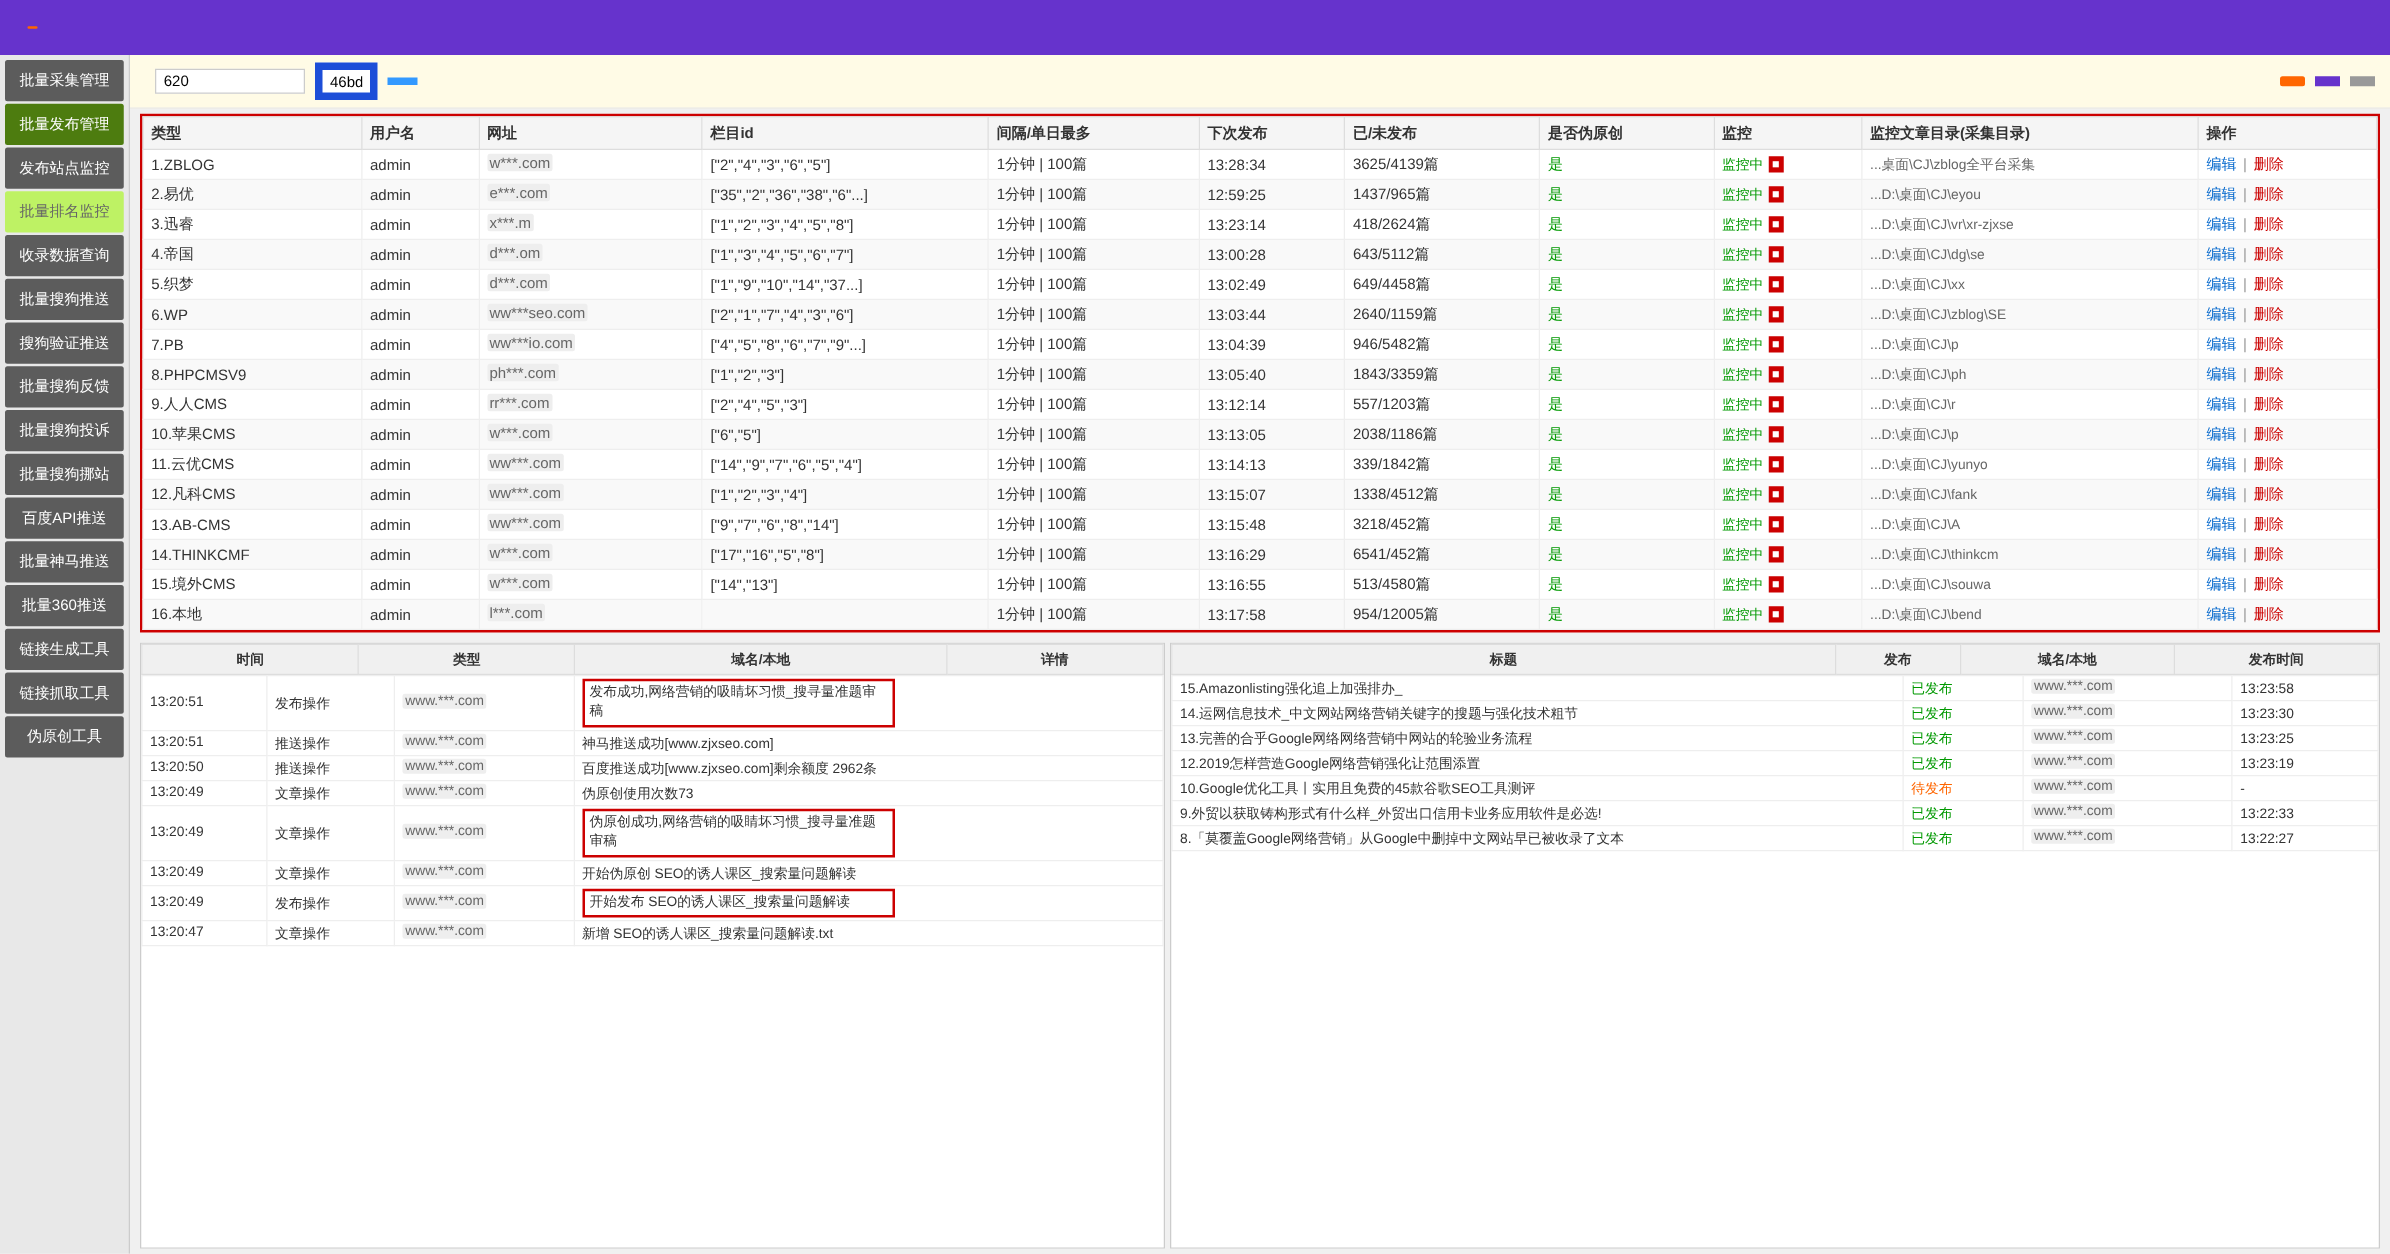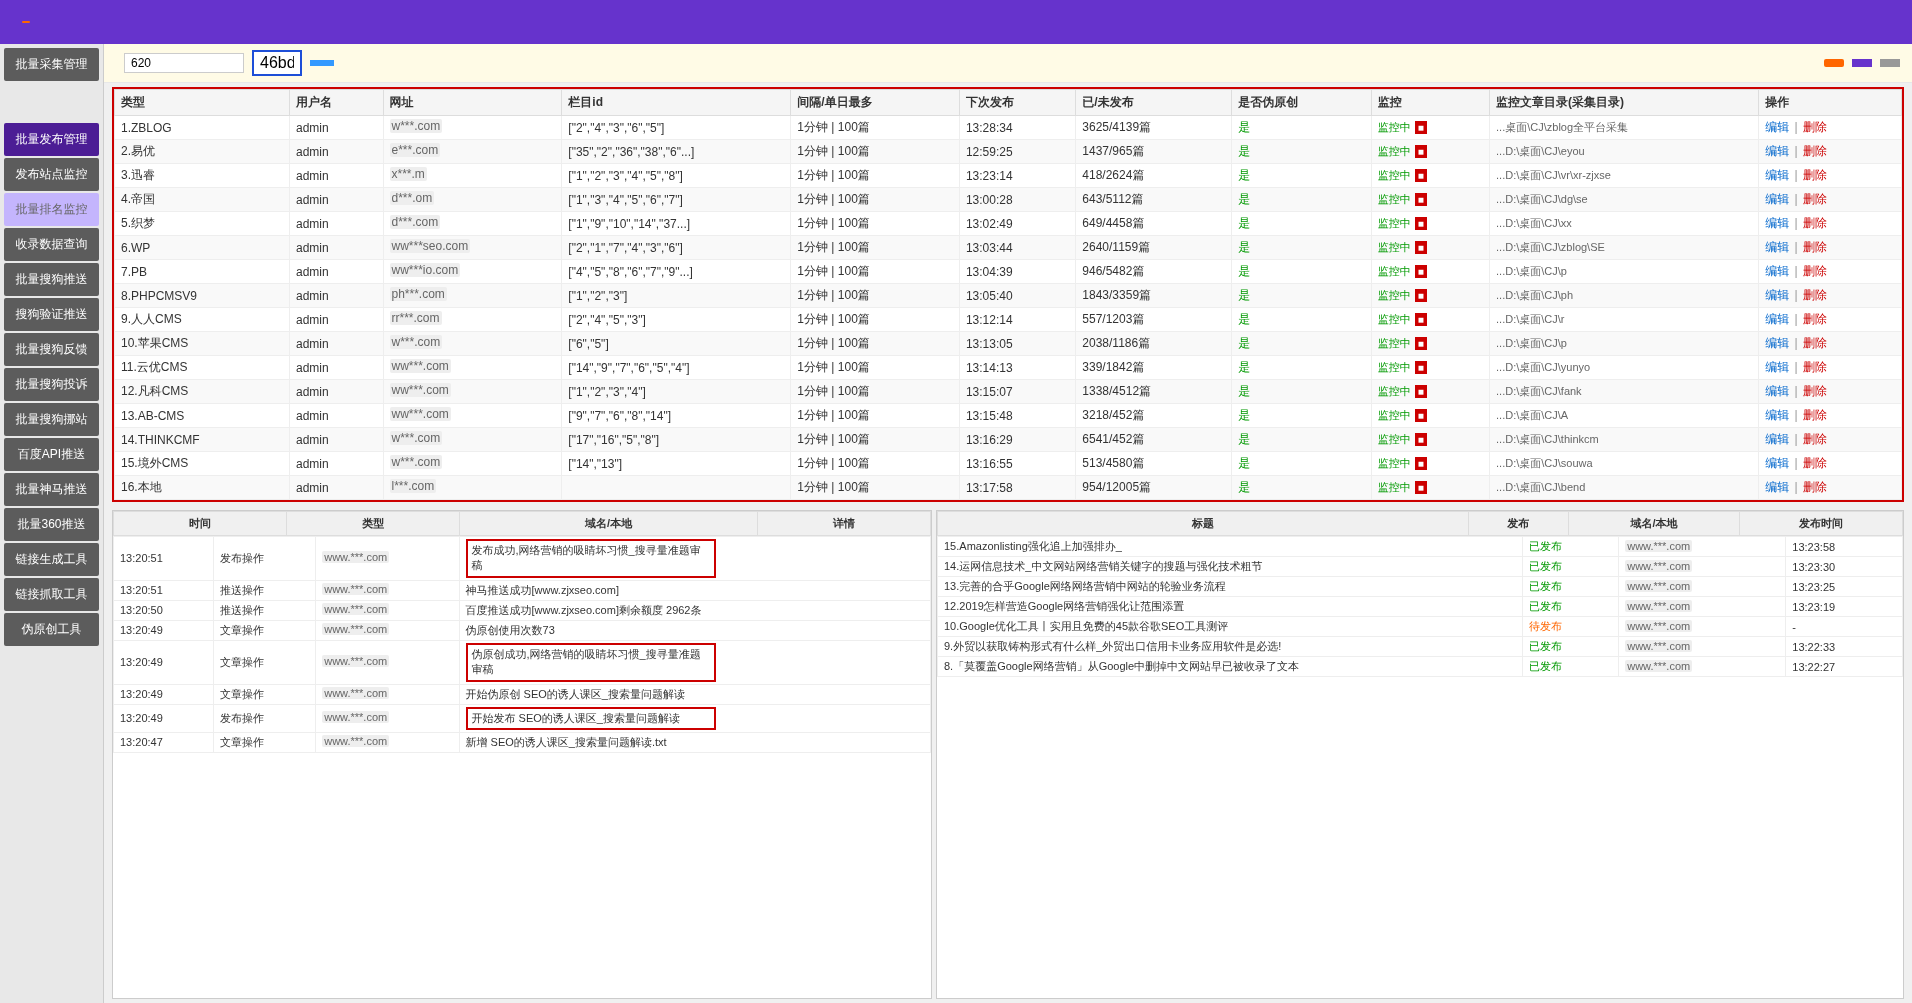--- a/index.html
+++ b/index.html
@@ -12,31 +12,31 @@
     .header-title { font-size: 22px; font-weight: bold; color: white; flex: 1; text-align: center; }
     .header-actions { display: flex; gap: 12px; align-items: center; }
     .header-link { color: white; font-size: 13px; cursor: pointer; text-decoration: none; }
     
     
     .main-layout { display: flex; height: calc(100vh - 44px); }
     
     
     .sidebar { width: 104px; background: #e8e8e8; border-right: 1px solid #ccc; display: flex; flex-direction: column; gap: 2px; padding: 4px; flex-shrink: 0; }
     .sidebar-btn { background: #5c5c5c; color: white; border: none; padding: 8px 4px; text-align: center; cursor: pointer; font-size: 12px; font-family: inherit; border-radius: 2px; }
-    .sidebar-btn.active { background: #4c1d95; margin-top: 40px; }
-    .sidebar-btn.disabled { background: #c4b5fd; color: #666; cursor: default; }
+    .sidebar-btn.active { background: #4d7c0f; }
+    .sidebar-btn.disabled { background: #bef264; color: #666; cursor: default; }
     
     
     .content { flex: 1; overflow: hidden; display: flex; flex-direction: column; }
     
     
     .notice-bar { background: #fffbe6; border-bottom: 1px solid #e8e8e8; padding: 6px 12px; display: flex; align-items: center; gap: 8px; flex-wrap: wrap; }
     .notice-text { color: #333; font-size: 12px; }
     .notice-input { border: 1px solid #ccc; padding: 2px 6px; font-size: 12px; width: 120px; }
-    .notice-input2 { border: 2px solid #1d4ed8; padding: 2px 6px; font-size: 16px; width: 50px; }
+    .notice-input2 { border: 6px solid #1d4ed8; padding: 2px 6px; font-size: 12px; width: 50px; }
     .btn-save { background: #3399ff; color: white; border: none; padding: 3px 12px; cursor: pointer; font-size: 12px; }
     .notice-right { margin-left: auto; display: flex; align-items: center; gap: 8px; }
     .notice-cms-text { color: #333; font-size: 12px; }
     .btn-new-site { background: #ff6600; color: white; border: none; padding: 4px 10px; cursor: pointer; font-size: 12px; border-radius: 2px; font-weight: bold; }
     .btn-pseudo { background: #6633cc; color: white; border: none; padding: 4px 10px; cursor: pointer; font-size: 12px; }
     .btn-clear { background: #999; color: white; border: none; padding: 4px 10px; cursor: pointer; font-size: 12px; }
     
     
     .upper-section { border: 2px solid #cc0000; margin: 4px 8px; background: white; flex-shrink: 0; }
     .upper-table { width: 100%; border-collapse: collapse; font-size: 12px; }

